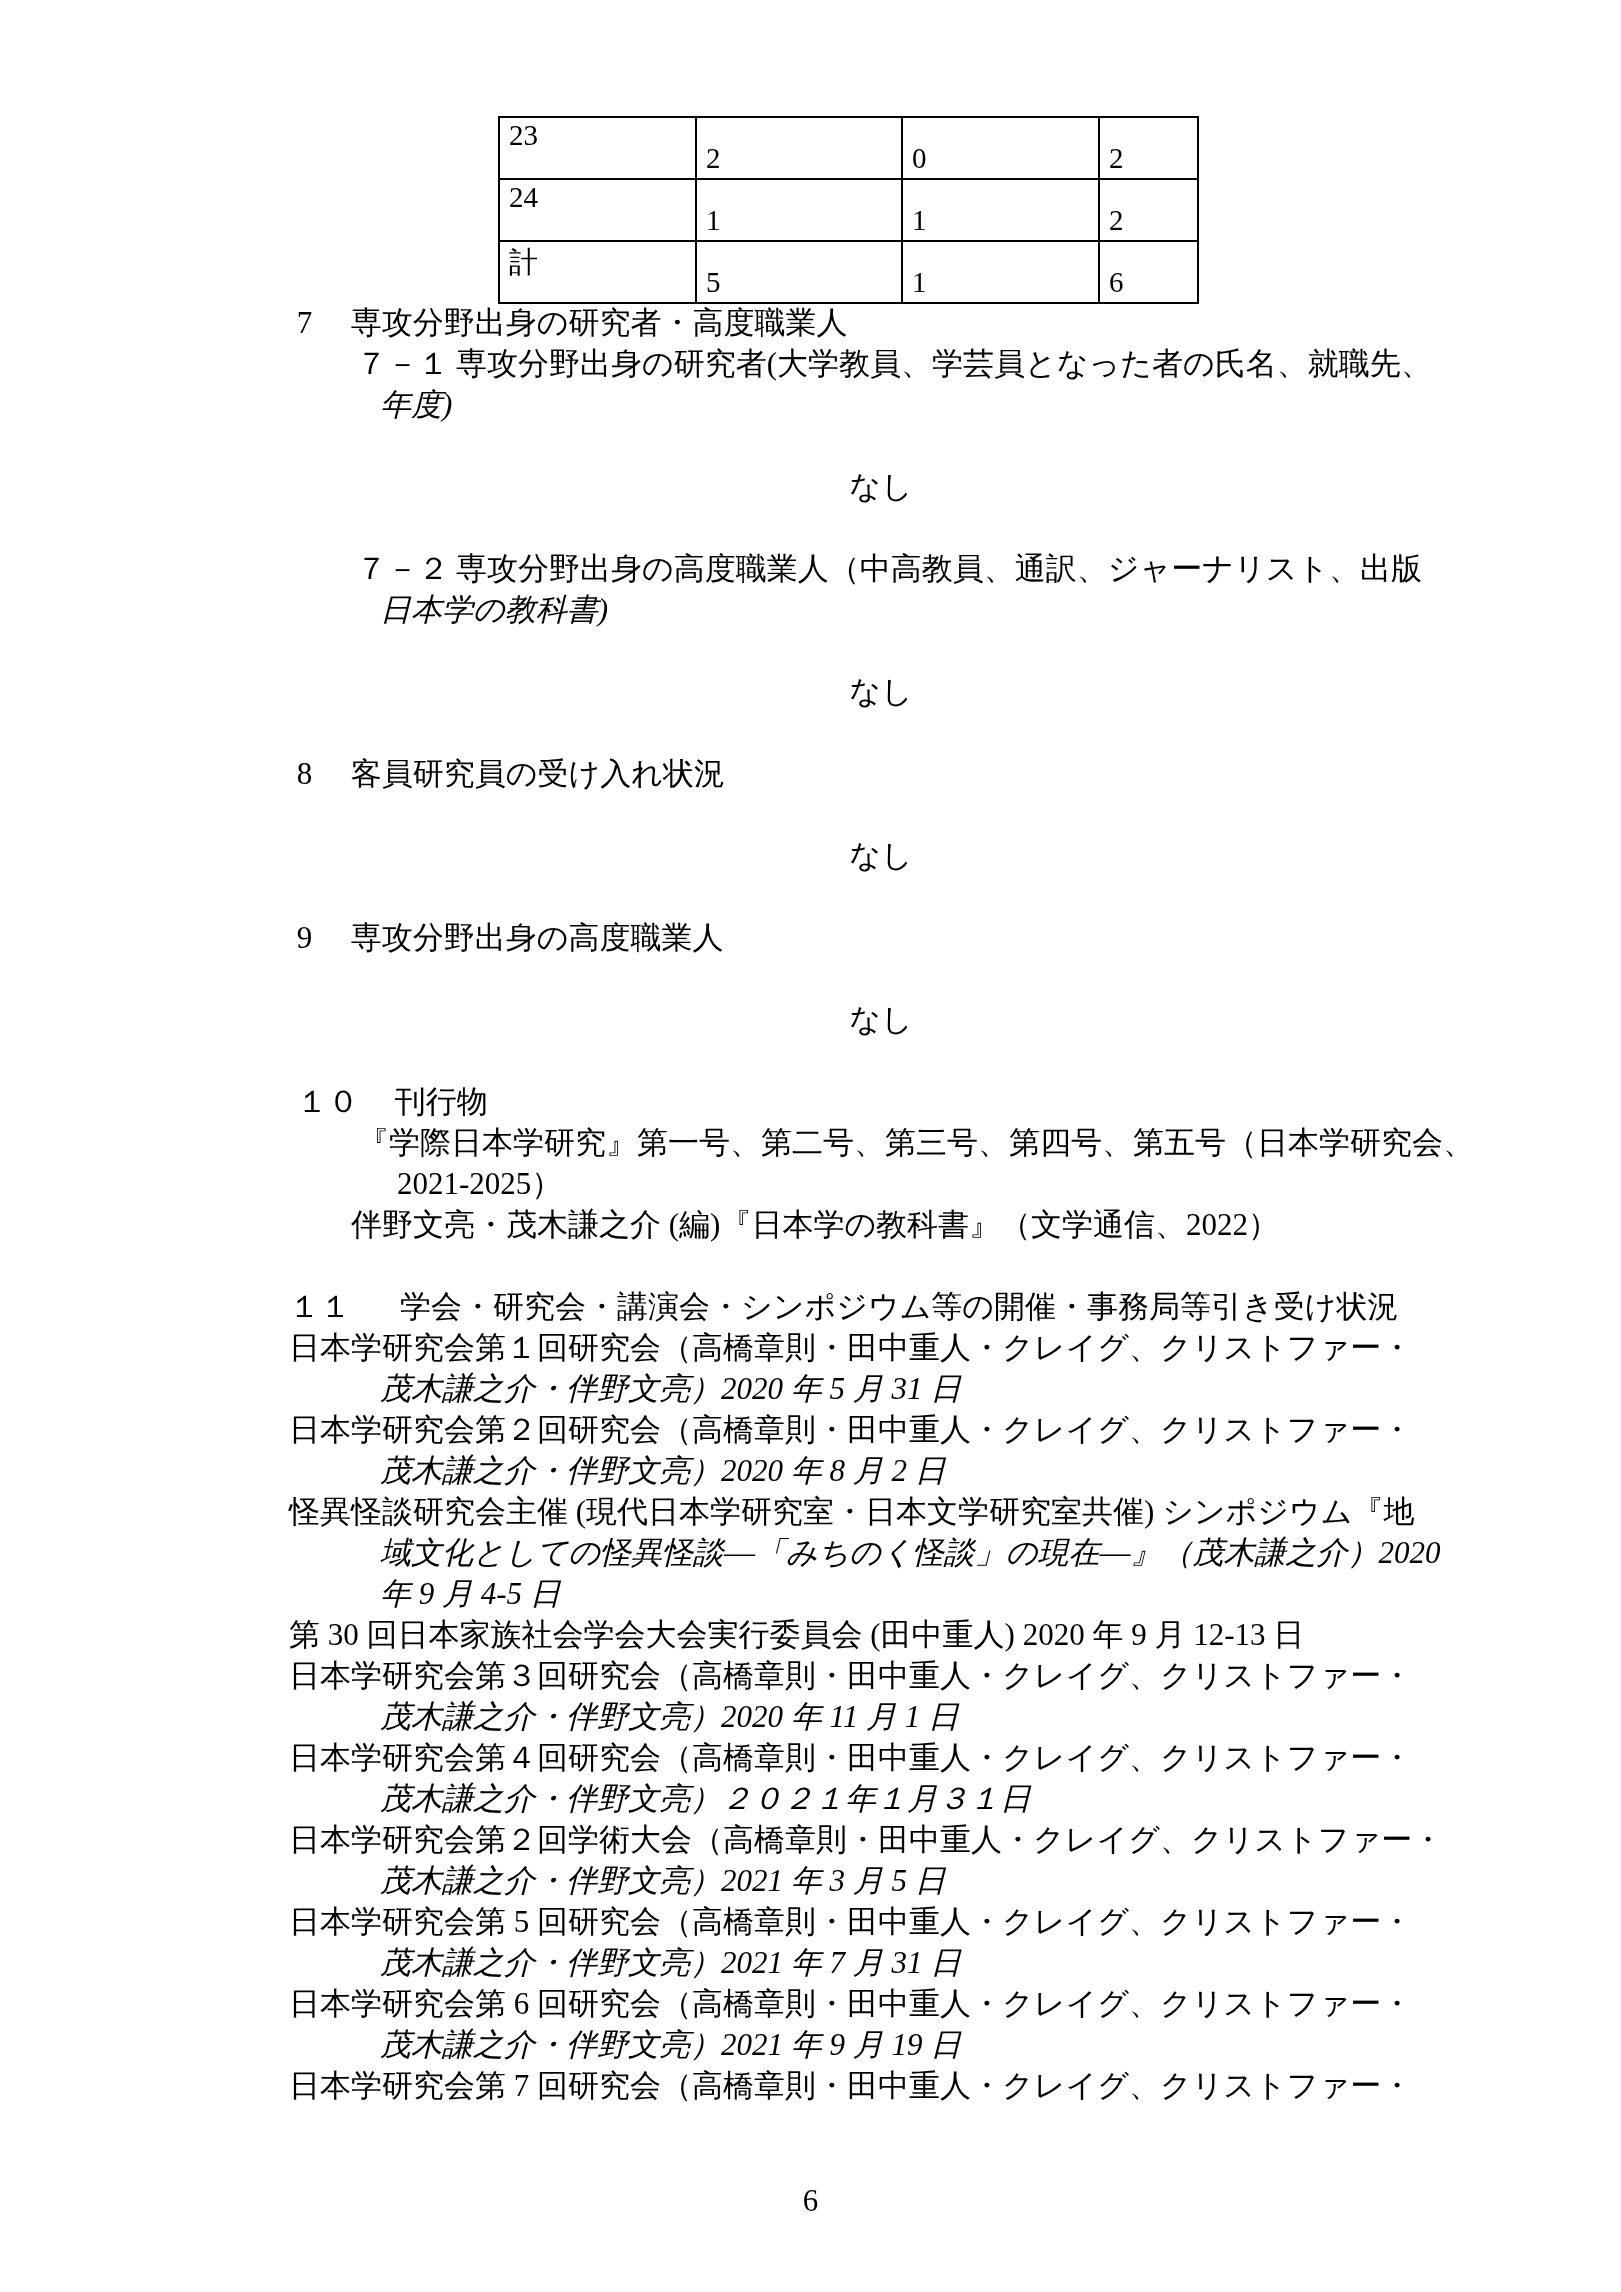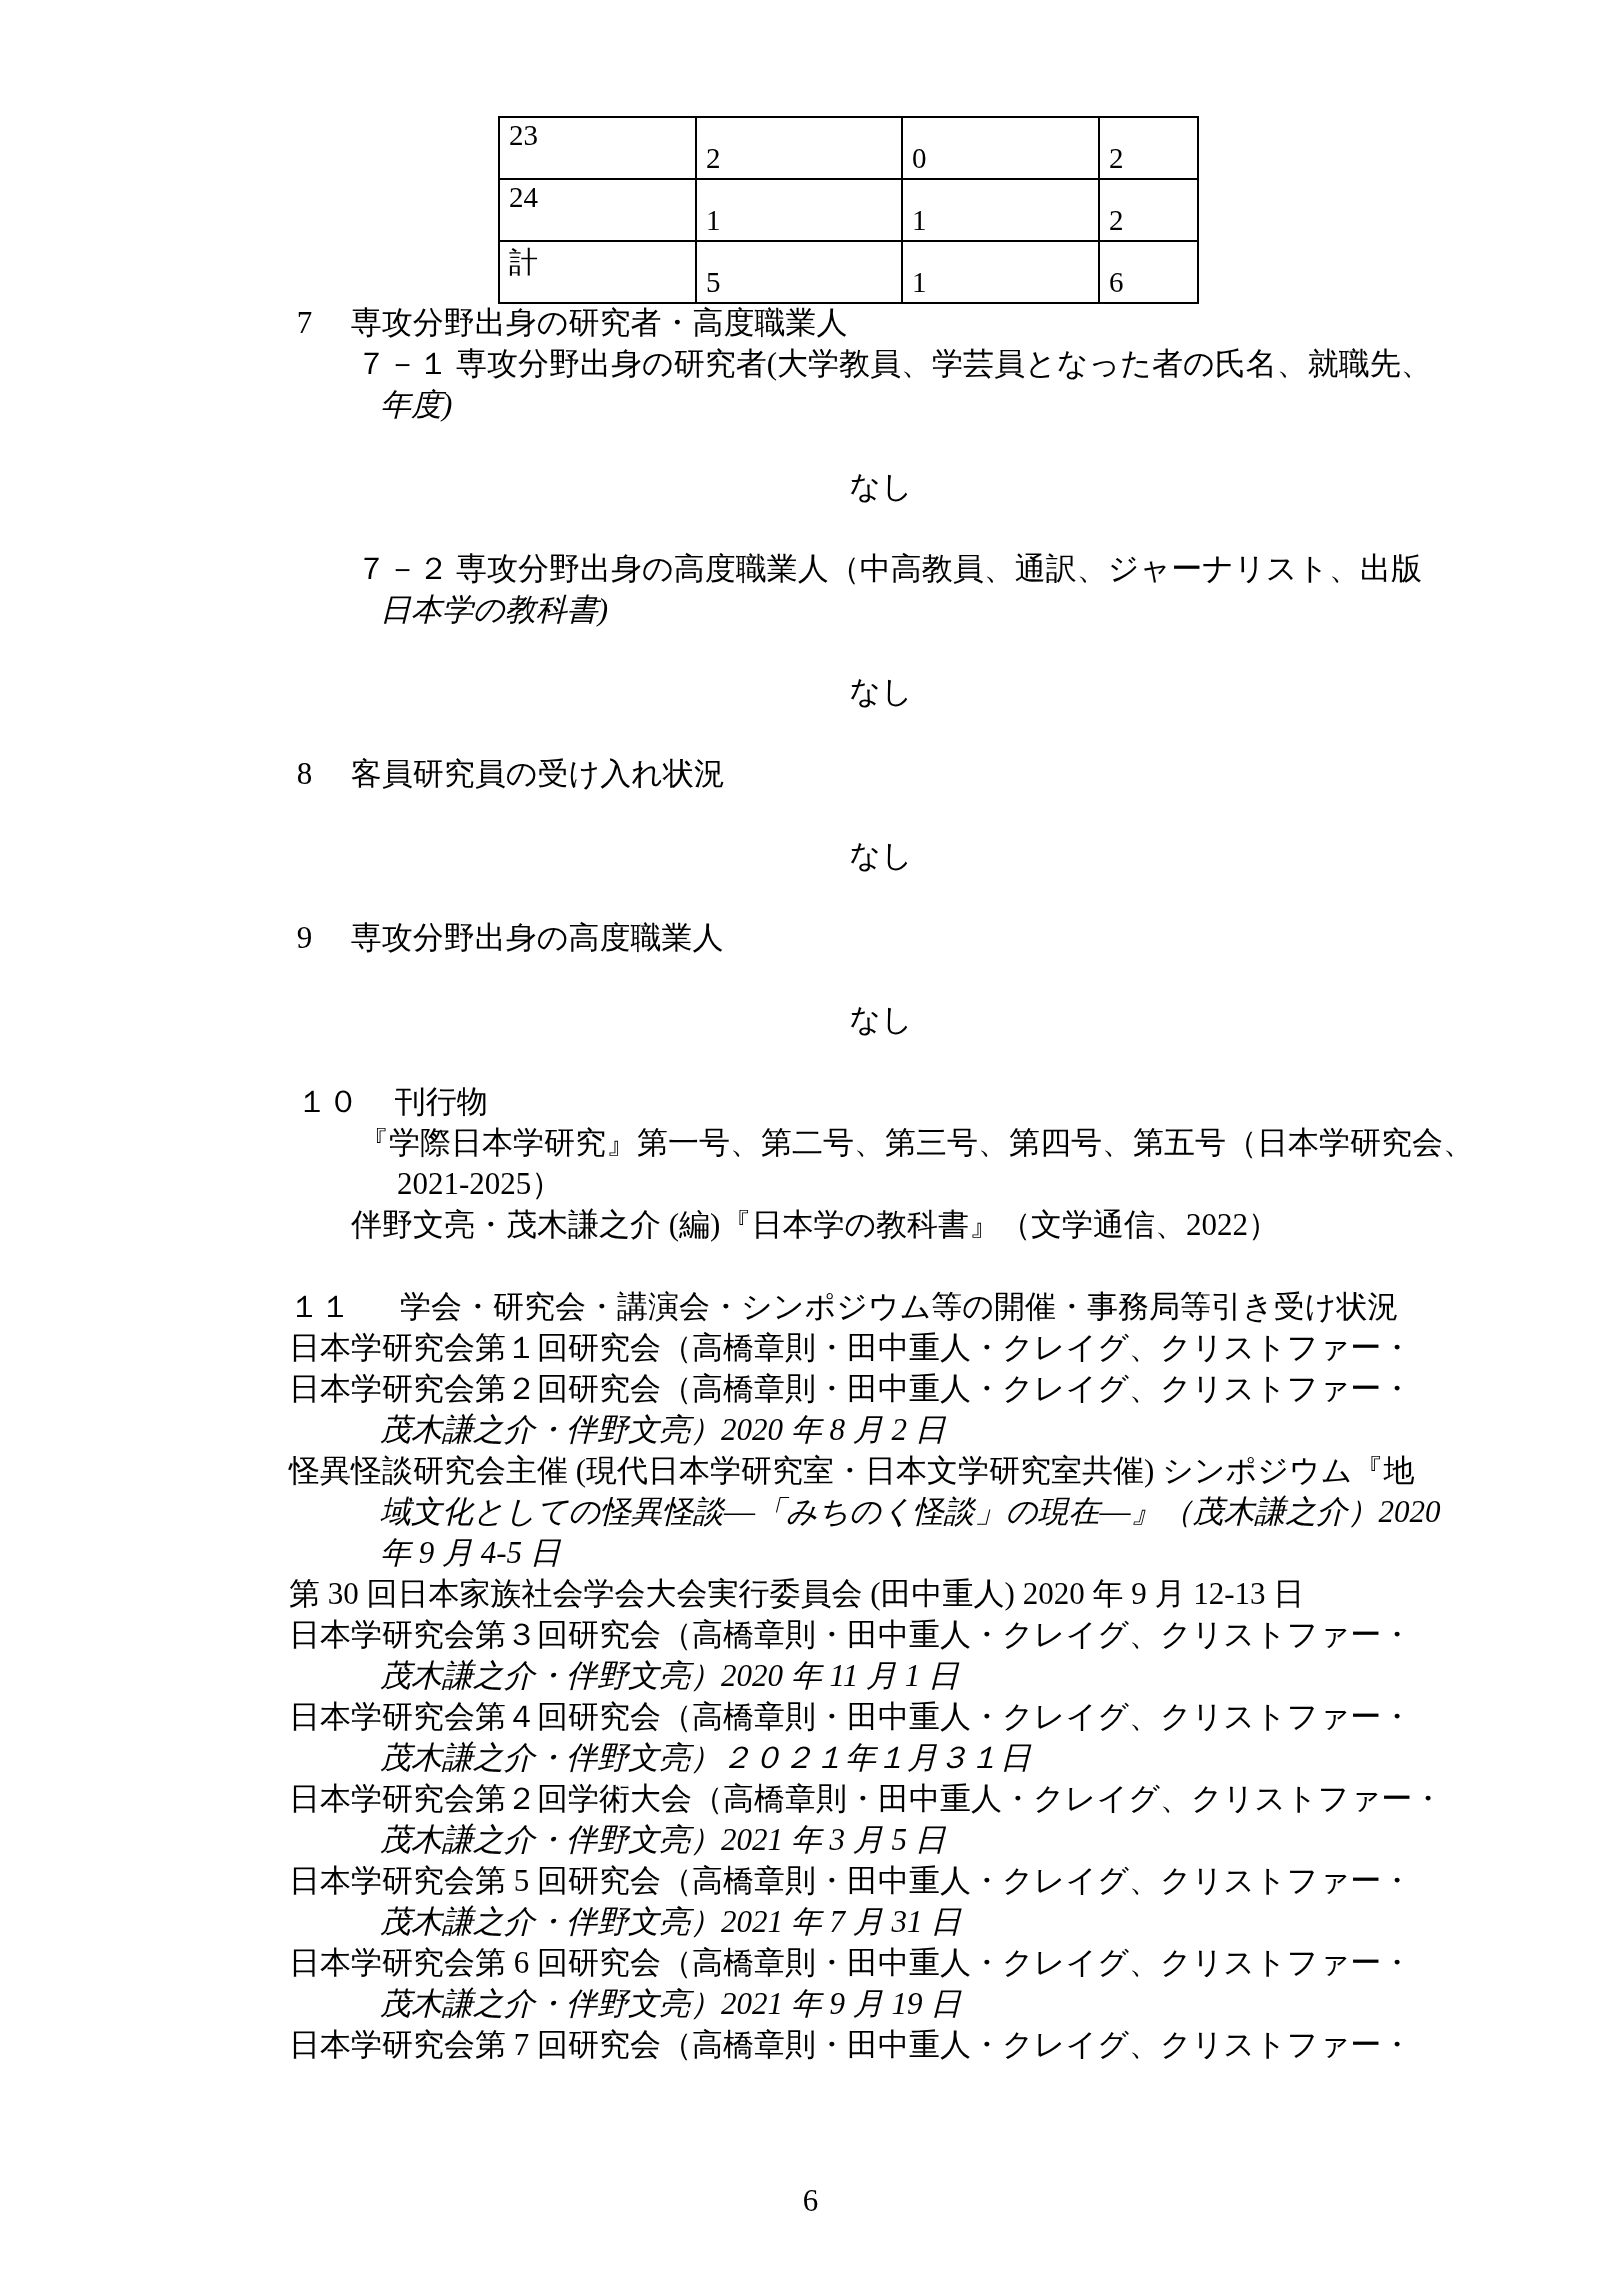--- a/index.html
+++ b/index.html
@@ -128,20 +128,21 @@
     </div>
     <div class="line ind-pub3">
       <span>伴野文亮・茂木謙之介 (編)『日本学の教科書』（文学通信、2022）</span>
     </div>
 
     <div class="line gap">
       <span class="num-11">１１</span><span>学会・研究会・講演会・シンポジウム等の開催・事務局等引き受け状況</span>
     </div>
 
     <div class="line"><span>日本学研究会第１回研究会（高橋章則・田中重人・クレイグ、クリストファー・</span></div>
+    <div class="line ind-cont"><span>茂木謙之介・伴野文亮）2020 年 5 月 31 日</span></div>
 
     <div class="line"><span>日本学研究会第２回研究会（高橋章則・田中重人・クレイグ、クリストファー・</span></div>
     <div class="line ind-cont"><span>茂木謙之介・伴野文亮）2020 年 8 月 2 日</span></div>
 
     <div class="line"><span>怪異怪談研究会主催 (現代日本学研究室・日本文学研究室共催) シンポジウム『地</span></div>
     <div class="line ind-cont"><span>域文化としての怪異怪談―「みちのく怪談」の現在―』（茂木謙之介）2020</span></div>
     <div class="line ind-cont"><span>年 9 月 4-5 日</span></div>
 
     <div class="line"><span>第 30 回日本家族社会学会大会実行委員会 (田中重人) 2020 年 9 月 12-13 日</span></div>
 

